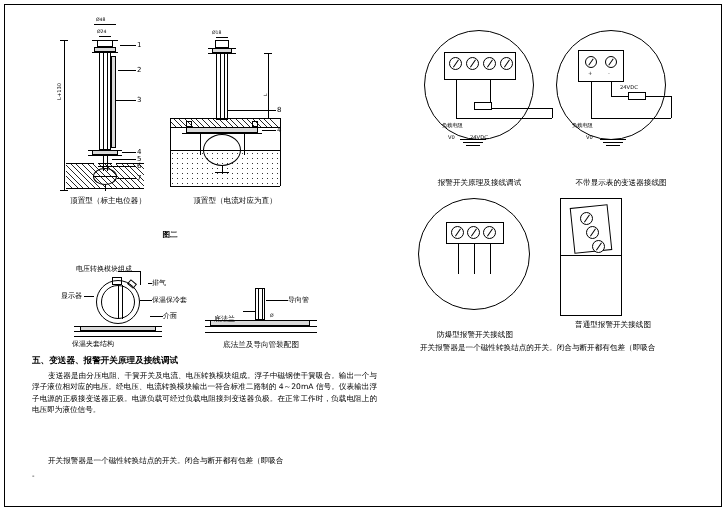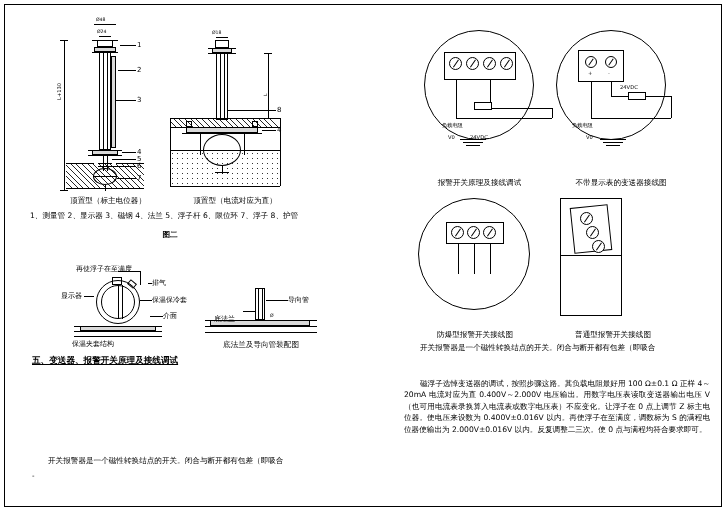--- a/index.html
+++ b/index.html
@@ -217,26 +217,25 @@
     <div class="ln hline" style="left:216px; top:37px; width:12px;"></div>
 
     <div class="ln hline" style="left:262px; top:130px; width:14px;"></div>
     <div class="t" style="left:277px; top:126px;">4</div>
     <div class="ln hline" style="left:228px; top:110px; width:48px;"></div>
     <div class="t" style="left:277px; top:106px;">8</div>
 
     <div class="cap" style="left:170px; top:196px; width:130px;">顶置型（电流对应为直）</div>
   </div>
 
-  <div class="cap" style="left:30px; top:211px; width:300px; text-align:left;">1、测量管 2、显示器 3、磁钢 4、法兰 5、浮子杆 6、限位环 7、浮子 8、护管</div>
   <div class="cap" style="left:150px; top:230px; width:40px; font-weight:bold;">图二</div>
 
   <div>
 
-    <div class="t cn" style="left:76px; top:265px;">再使浮子在至满度</div>
+    <div class="t cn" style="left:76px; top:265px;">电压转换模块组成</div>
     <div class="ln hline" style="left:118px; top:271px; width:22px;"></div>
     <div class="ln vline" style="left:140px; top:271px; height:14px;"></div>
 
     <div class="t cn" style="left:152px; top:279px;">排气</div>
     <div class="ln hline" style="left:148px; top:283px; width:4px;"></div>
 
     <div class="t cn" style="left:61px; top:292px;">显示器</div>
     <div class="ln hline" style="left:84px; top:296px; width:10px;"></div>
 
     <div class="t cn" style="left:152px; top:296px;">保温保冷套</div>
@@ -268,21 +267,22 @@
     <div class="ln vline" style="left:262px; top:288px; height:32px;"></div>
     <div class="t cn" style="left:288px; top:296px;">导向管</div>
     <div class="ln hline" style="left:266px; top:300px; width:22px;"></div>
     <div class="t cn" style="left:214px; top:315px;">底法兰</div>
     <div class="ln hline" style="left:243px; top:311px; width:12px;"></div>
     <div class="t tiny2" style="left:270px; top:313px;">Ø</div>
 
     <div class="cap" style="left:196px; top:340px; width:130px;">底法兰及导向管装配图</div>
   </div>
 
-  <div class="sec-title" style="left:32px; top:355px;text-decoration:underline;">五、变送器、报警开关原理及接线调试</div>
+  <div class="sec-title" style="left:32px; top:355px;">五、变送器、报警开关原理及接线调试</div>
+  <div class="para" style="left:32px; top:370px; width:345px; text-indent:16px;">变送器是由分压电阻、干簧开关及电流、电压转换模块组成。浮子中磁钢使干簧吸合。输出一个与浮子液位相对应的电压。经电压、电流转换模块输出一符合标准二路制的 4～20mA 信号。仪表输出浮子电源的正极接变送器正极。电源负载可经过负载电阻接到变送器负极。在正常工作时，负载电阻上的电压即为液位信号。</div>
   <div class="para" style="left:32px; top:455px; width:345px; text-indent:16px;">开关报警器是一个磁性转换结点的开关。闭合与断开都有包差（即吸合</div>
   <div class="t" style="left:32px; top:472px;">-</div>
 
   <div>
     <div class="circle" style="left:424px; top:30px; width:110px; height:110px;"></div>
     <div class="box" style="left:444px; top:52px; width:72px; height:28px;"></div>
     <div class="term" style="left:449px; top:57px; width:13px; height:13px;"></div>
     <div class="term" style="left:466px; top:57px; width:13px; height:13px;"></div>
     <div class="term" style="left:483px; top:57px; width:13px; height:13px;"></div>
     <div class="term" style="left:500px; top:57px; width:13px; height:13px;"></div>
@@ -340,19 +340,18 @@
     <div class="cap" style="left:410px; top:330px; width:130px;">防爆型报警开关接线图</div>
   </div>
 
   <div>
     <div class="box" style="left:560px; top:198px; width:62px; height:118px;"></div>
     <div class="box" style="left:572px; top:206px; width:38px; height:46px; transform:rotate(-6deg);"></div>
     <div class="term" style="left:580px; top:212px; width:13px; height:13px;"></div>
     <div class="term" style="left:586px; top:226px; width:13px; height:13px;"></div>
     <div class="term" style="left:592px; top:240px; width:13px; height:13px;"></div>
     <div class="ln hline" style="left:560px; top:255px; width:62px;"></div>
-    <div class="cap" style="left:548px; top:330px; width:130px;">普通型报警开关接线图</div>
+    <div class="cap" style="left:548px; top:320px; width:130px;">普通型报警开关接线图</div>
   </div>
 
   <div class="para" style="left:404px; top:342px; width:306px; text-indent:16px;">开关报警器是一个磁性转换结点的开关。闭合与断开都有包差（即吸合</div>
-  <div class="para" style="left:404px; top:378px; width:306px; text-indent:16px;">磁浮子选悼变送器的调试，按照步骤这路。其负载电阻最好用 100 Ω±0.1 Ω 正样 4～20mA 电流对应为直 0.400V～2.000V 电压输出。用数字电压表读取变送器输出电压 V（也可用电流表录换算入电流表或数字电压表）不应变化。让浮子在 0 点上调节 Z 标主电位器。使电压来设数为 0.400V±0.016V 以内。再使浮子在至满度，调数标为 S 的满程电位器使输出为 2.000V±0.016V 以内。反复调整二三次。使 0 点与满程均符合要求即可。</div>
 
 </div>
 
 </body></html>

